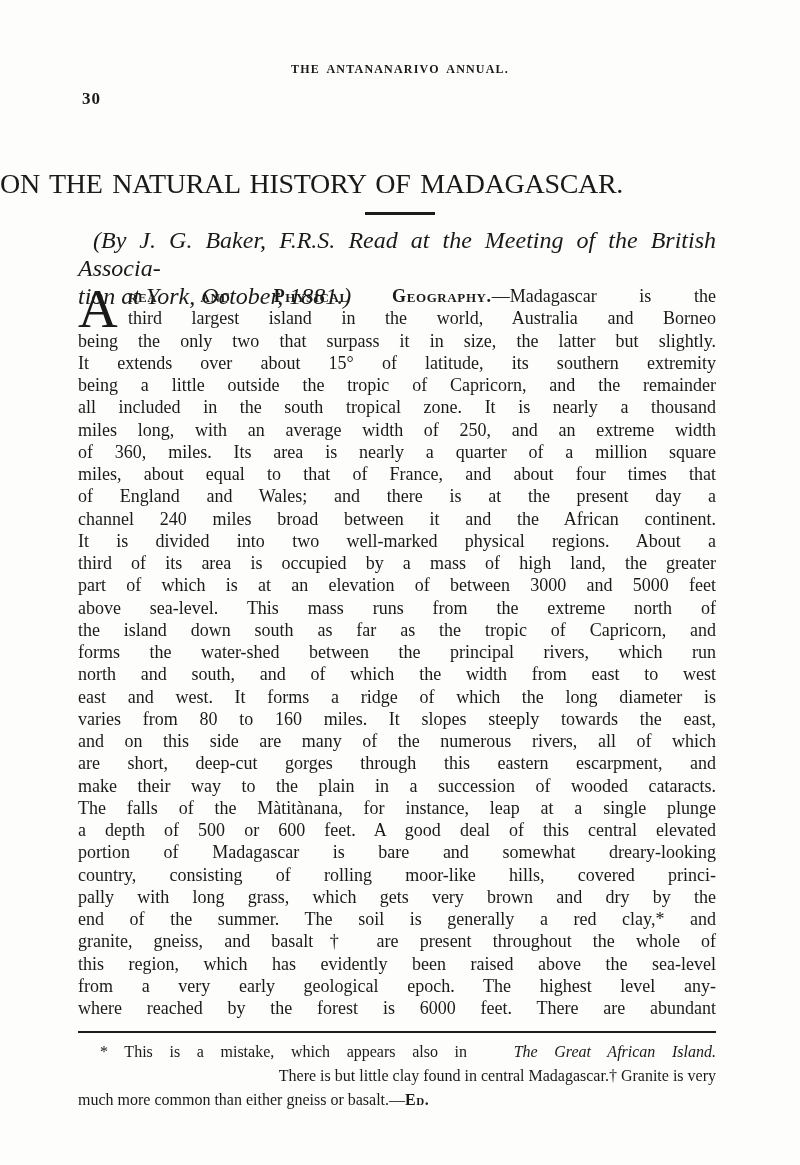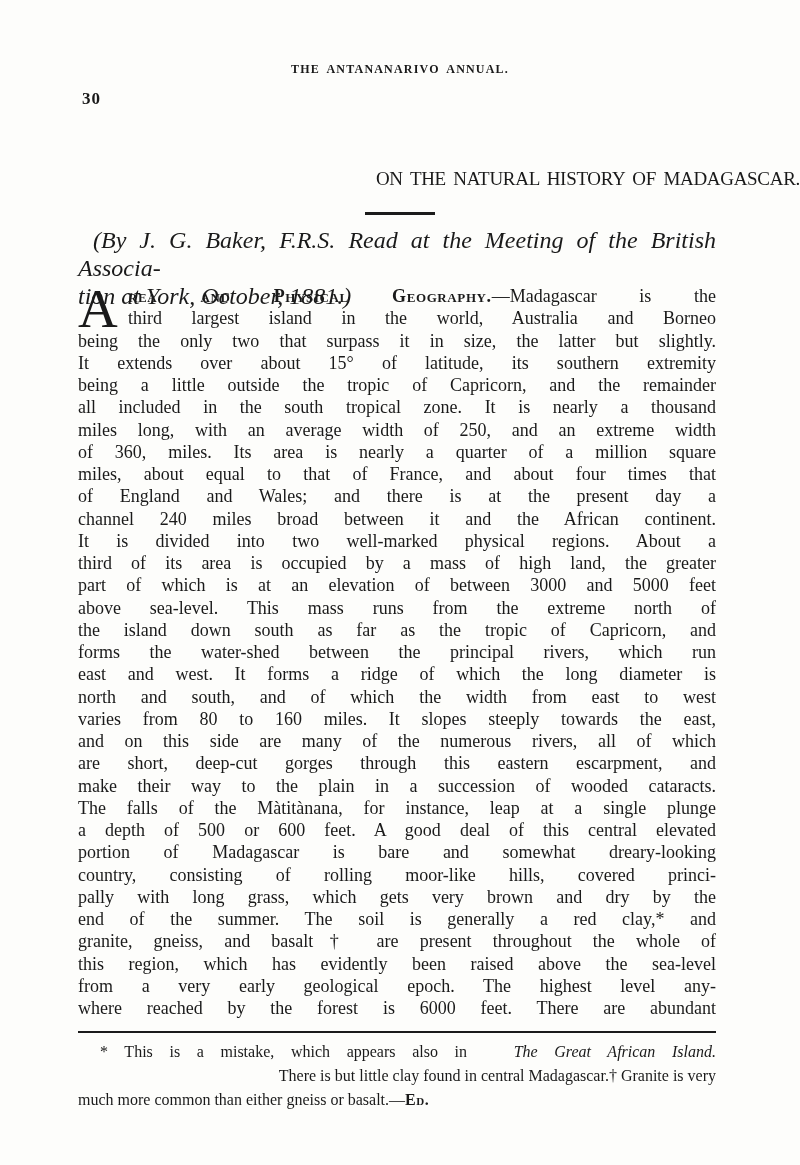--- a/index.html
+++ b/index.html
@@ -37,22 +37,22 @@
     letter-spacing: 1.2px;
     word-spacing: 3px;
   }
   
   .title {
     position: absolute;
     top: 168px;
     left: 0;
     width: 100%;
     margin: 0;
-    text-align: right;
-    font-size: 19px;
+    text-align: left;
+    font-size: 28px;
     font-weight: normal;
     letter-spacing: -0.3px;
     word-spacing: 3px;
     white-space: nowrap;
   }
   .title-rule {
     position: absolute;
     top: 212px;
     left: 50%;
     width: 70px;
@@ -153,22 +153,22 @@
         <div class="bline">of 360, miles.  Its area is nearly a quarter of a million square</div>
         <div class="bline">miles, about equal to that of France, and about four times that</div>
         <div class="bline">of England and Wales; and there is at the present day a</div>
         <div class="bline">channel 240 miles broad between it and the African continent.</div>
         <div class="bline">It is divided into two well-marked physical regions.  About a</div>
         <div class="bline">third of its area is occupied by a mass of high land, the greater</div>
         <div class="bline">part of which is at an elevation of between 3000 and 5000 feet</div>
         <div class="bline">above sea-level.  This mass runs from the extreme north of</div>
         <div class="bline">the island down south as far as the tropic of Capricorn, and</div>
         <div class="bline">forms the water-shed between the principal rivers, which run</div>
+        <div class="bline">north and south, and of which the width from east to west</div>
         <div class="bline">east and west.  It forms a ridge of which the long diameter is</div>
-        <div class="bline">north and south, and of which the width from east to west</div>
         <div class="bline">varies from 80 to 160 miles.  It slopes steeply towards the east,</div>
         <div class="bline">and on this side are many of the numerous rivers, all of which</div>
         <div class="bline">are short, deep-cut gorges through this eastern escarpment, and</div>
         <div class="bline">make their way to the plain in a succession of wooded cataracts.</div>
         <div class="bline">The falls of the Màtitànana, for instance, leap at a single plunge</div>
         <div class="bline">a depth of 500 or 600 feet.  A good deal of this central elevated</div>
         <div class="bline">portion of Madagascar is bare and somewhat dreary-looking</div>
         <div class="bline">country, consisting of rolling moor-like hills, covered princi-</div>
         <div class="bline">pally with long grass, which gets very brown and dry by the</div>
         <div class="bline">end of the summer.  The soil is generally a red clay,* and</div>

